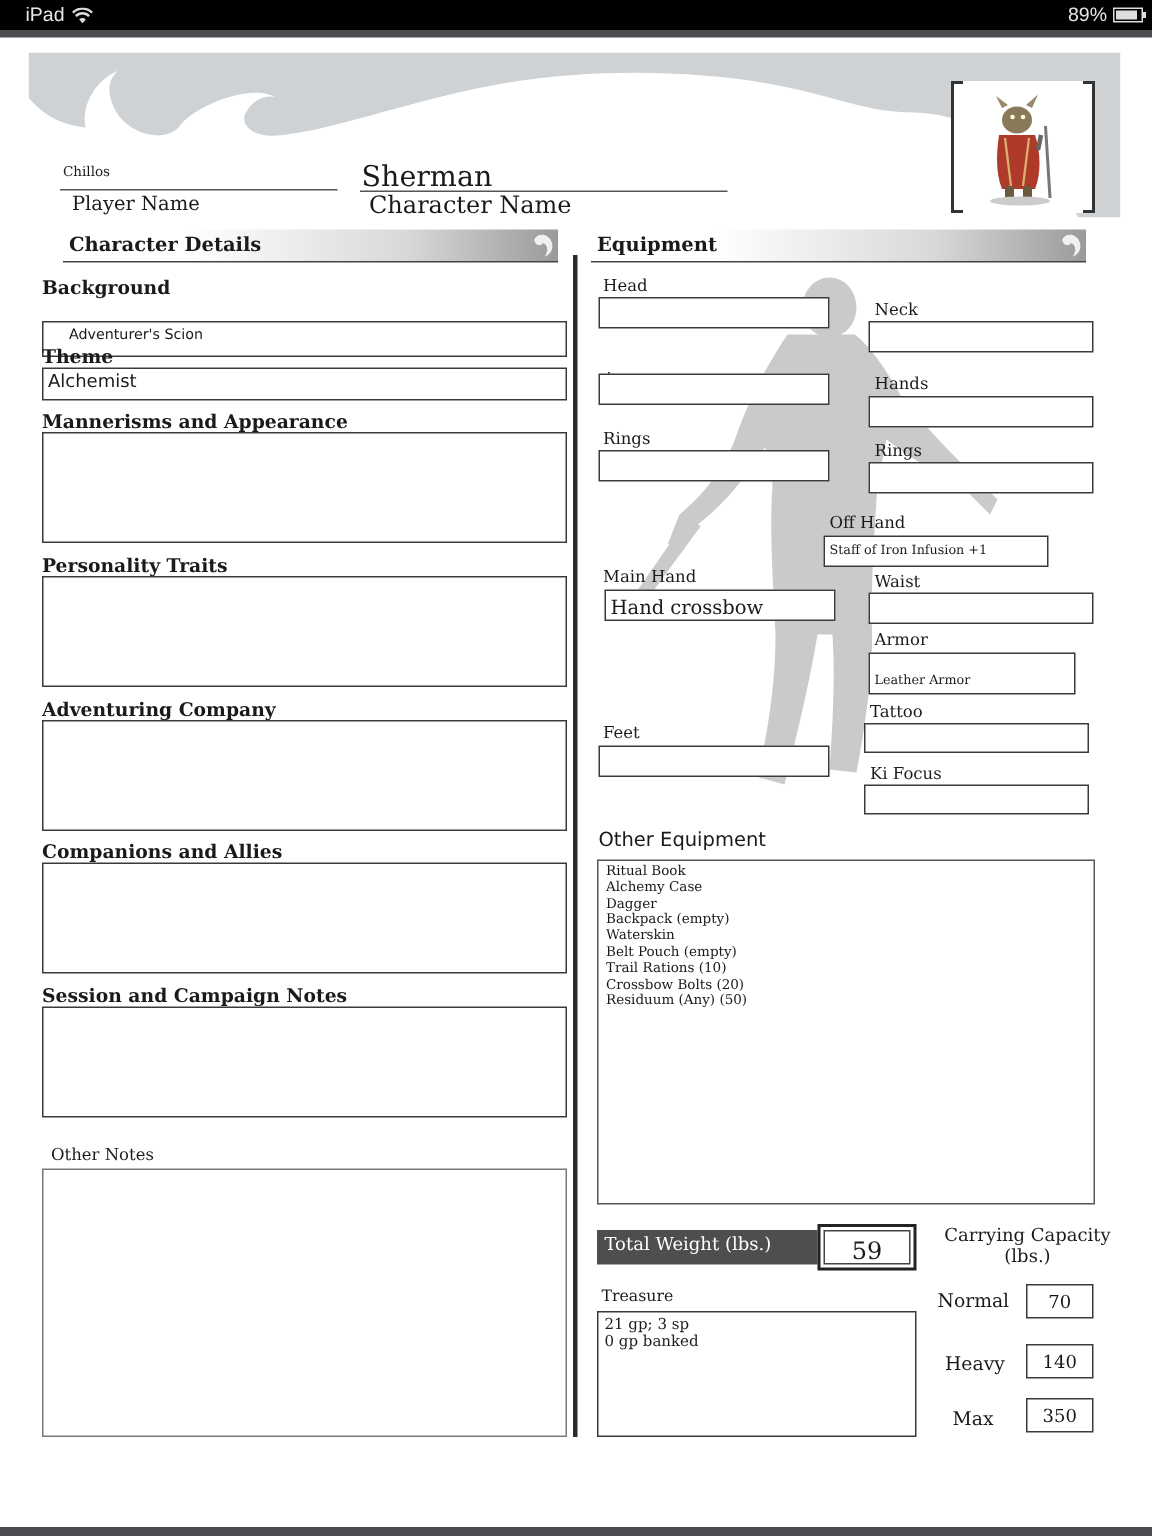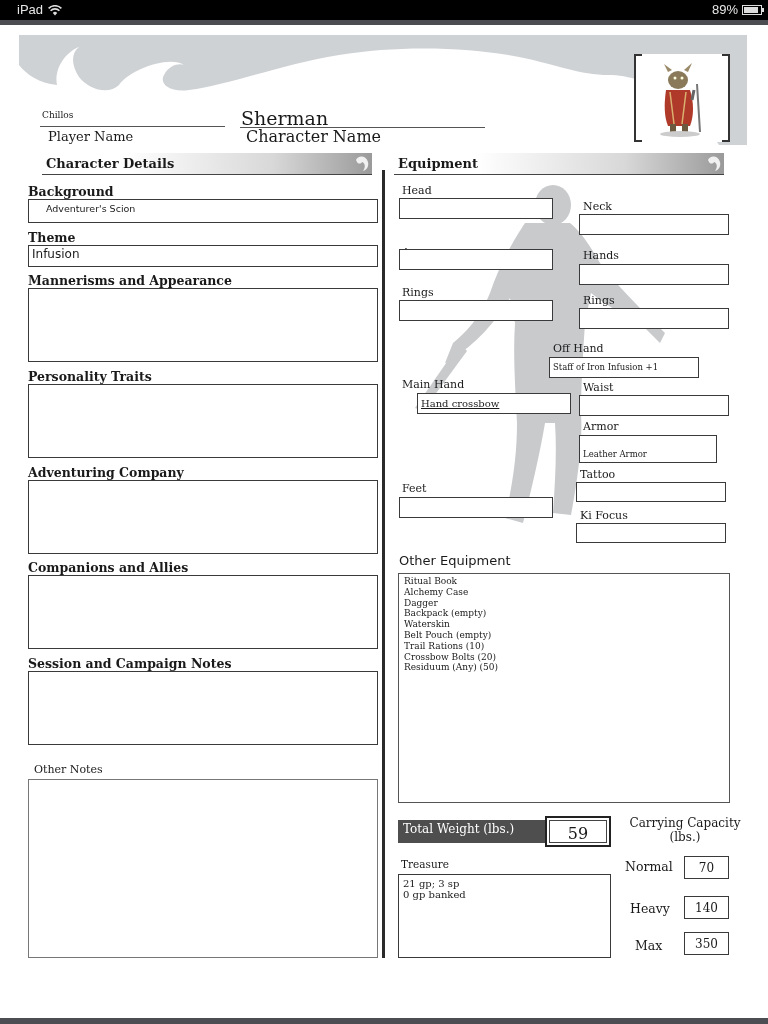--- a/index.html
+++ b/index.html
@@ -132,24 +132,24 @@
 <div class="section-bar" style="left:394px;top:153px;width:330px;">
   <span class="title">Equipment</span>
   <svg class="curl" viewBox="0 0 16 18">
       <path d="M2 6 C4 1 12 1 14 8 C15 12 13 16 9 17 C12 13 11 9 8 8 C7 10 4 10 3 8 Z" fill="#fff" opacity="0.85"></path>
     </svg>
 </div>
 
 <div class="divider"></div>
 
 <div class="lbl" style="left:28px;top:184px;">Background</div>
-<div class="box sans" style="left:28px;top:199px;width:350px;height:24px;padding-left:17px;">Adventurer's Scion</div>
+<div class="box sans" style="left:28px;top:214px;width:350px;height:24px;padding-left:17px;">Adventurer's Scion</div>
 
 <div class="lbl" style="left:28px;top:230px;">Theme</div>
-<div class="box sans" style="left:28px;top:245px;width:350px;height:22px;font-size:12px;padding:1px 3px;">Infusion</div>
+<div class="box sans" style="left:28px;top:245px;width:350px;height:22px;font-size:12px;padding:1px 3px;">Alchemist</div>
 
 <div class="lbl" style="left:28px;top:273px;">Mannerisms and Appearance</div>
 <div class="box" style="left:28px;top:288px;width:350px;height:74px;"></div>
 
 <div class="lbl" style="left:28px;top:369px;">Personality Traits</div>
 <div class="box" style="left:28px;top:384px;width:350px;height:74px;"></div>
 
 <div class="lbl" style="left:28px;top:465px;">Adventuring Company</div>
 <div class="box" style="left:28px;top:480px;width:350px;height:74px;"></div>
 
@@ -185,21 +185,21 @@
 <div class="lbl-s" style="left:402px;top:286px;">Rings</div>
 <div class="box" style="left:399px;top:300px;width:154px;height:21px;"></div>
 
 <div class="lbl-s" style="left:583px;top:294px;">Rings</div>
 <div class="box" style="left:579px;top:308px;width:150px;height:21px;"></div>
 
 <div class="lbl-s" style="left:553px;top:342px;">Off Hand</div>
 <div class="box" style="left:549px;top:357px;width:150px;height:21px;font-size:8.5px;padding:4px 3px;">Staff of Iron Infusion +1</div>
 
 <div class="lbl-s" style="left:402px;top:378px;">Main Hand</div>
-<div class="box" style="left:417px;top:393px;width:154px;height:21px;font-size:10px;padding:4px 3px;text-decoration:underline;">Hand crossbow</div>
+<div class="box" style="left:403px;top:393px;width:154px;height:21px;font-size:13px;padding:4px 3px;">Hand crossbow</div>
 
 <div class="lbl-s" style="left:583px;top:381px;">Waist</div>
 <div class="box" style="left:579px;top:395px;width:150px;height:21px;"></div>
 
 <div class="lbl-s" style="left:583px;top:420px;">Armor</div>
 <div class="box" style="left:579px;top:435px;width:138px;height:21px;font-size:8.5px;padding:13px 3px;">Leather Armor</div>
 
 <div class="lbl-s" style="left:580px;top:468px;">Tattoo</div>
 <div class="box" style="left:576px;top:482px;width:150px;height:20px;"></div>
 

